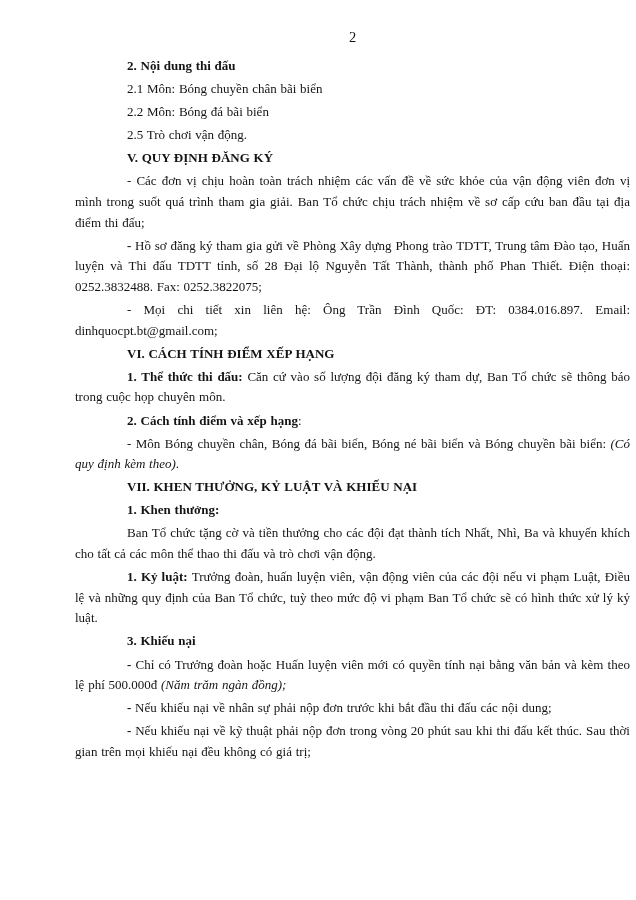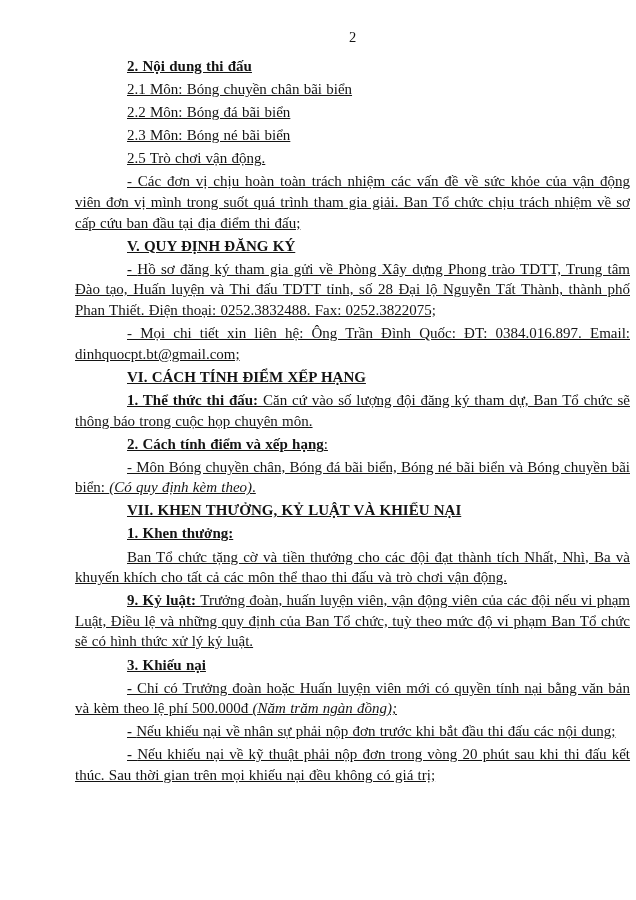--- a/index.html
+++ b/index.html
@@ -17,68 +17,66 @@
     overflow:hidden;
   }
   .pagenum{
     text-align:center;
     font-size:14.5px;
     line-height:20px;
     margin:0 0 9px 0;
   }
   p.block{
     margin:2.5px 0 0 0;
-    font-size:15px;
+    font-size:13px;
     line-height:20.6px;
     text-align:justify;
     text-indent:52px;
     word-spacing:0.5px;
-    text-decoration:underline;
   }
   .b{font-weight:bold;}
   .i{font-style:italic;}
 </style>
 </head>
 <body>
 
 <div class="page">
 
   <p class="pagenum">2</p>
 
   <p class="block"><span class="b">2. Nội dung thi đấu</span></p>
 
   <p class="block"><span>2.1 Môn: Bóng chuyền chân bãi biển</span></p>
   <p class="block"><span>2.2 Môn: Bóng đá bãi biển</span></p>
-  <p class="block"><span>2.3 Môn: Bóng né bãi biển</span></p>
   <p class="block"><span>2.5 Trò chơi vận động.</span></p>
 
+  <p class="block"><span class="b">V. QUY ĐỊNH ĐĂNG KÝ</span></p>
+
   <p class="block"><span>- Các đơn vị chịu hoàn toàn trách nhiệm các vấn đề về sức khỏe của vận động viên đơn vị mình trong suốt quá trình tham gia giải. Ban Tổ chức chịu trách nhiệm về sơ cấp cứu ban đầu tại địa điểm thi đấu;</span></p>
-
-  <p class="block"><span class="b">V. QUY ĐỊNH ĐĂNG KÝ</span></p>
 
   <p class="block"><span class="b">- </span><span>Hồ sơ đăng ký tham gia gửi về Phòng Xây dựng Phong trào TDTT, Trung tâm Đào tạo, Huấn luyện và Thi đấu TDTT tỉnh, số 28 Đại lộ Nguyễn Tất Thành, thành phố Phan Thiết. Điện thoại: 0252.3832488. Fax: 0252.3822075;</span></p>
 
   <p class="block"><span>- Mọi chi tiết xin liên hệ: Ông Trần Đình Quốc: ĐT: 0384.016.897. Email: dinhquocpt.bt@gmail.com;</span></p>
 
   <p class="block"><span class="b">VI. CÁCH TÍNH ĐIỂM XẾP HẠNG</span></p>
 
   <p class="block"><span class="b">1. Thể thức thi đấu: </span><span>Căn cứ vào số lượng đội đăng ký tham dự, Ban Tổ chức sẽ thông báo trong cuộc họp chuyên môn.</span></p>
 
   <p class="block"><span class="b">2. Cách tính điểm và xếp hạng</span><span>:</span></p>
 
   <p class="block"><span>- Môn Bóng chuyền chân, Bóng đá bãi biển, Bóng né bãi biển và Bóng chuyền bãi biển: </span><span class="i">(Có quy định kèm theo)</span><span>.</span></p>
 
 
   <p class="block"><span class="b">VII. KHEN THƯỞNG, KỶ LUẬT VÀ KHIẾU NẠI</span></p>
 
   <p class="block"><span class="b">1. Khen thưởng:</span></p>
 
   <p class="block"><span>Ban Tổ chức tặng cờ và tiền thưởng cho các đội đạt thành tích Nhất, Nhì, Ba và khuyến khích cho tất cả các môn thể thao thi đấu và trò chơi vận động.</span></p>
 
-  <p class="block"><span class="b">9. Kỷ luật: </span><span>Trưởng đoàn, huấn luyện viên, vận động viên của các đội nếu vi phạm Luật, Điều lệ và những quy định của Ban Tổ chức, tuỳ theo mức độ vi phạm Ban Tổ chức sẽ có hình thức xử lý kỷ luật.</span></p>
+  <p class="block"><span class="b">1. Kỷ luật: </span><span>Trưởng đoàn, huấn luyện viên, vận động viên của các đội nếu vi phạm Luật, Điều lệ và những quy định của Ban Tổ chức, tuỳ theo mức độ vi phạm Ban Tổ chức sẽ có hình thức xử lý kỷ luật.</span></p>
 
   <p class="block"><span class="b">3. Khiếu nại</span></p>
 
   <p class="block"><span class="b">- </span><span>Chỉ có Trưởng đoàn hoặc Huấn luyện viên mới có quyền tính nại bằng văn bản và kèm theo lệ phí 500.000đ </span><span class="i">(Năm trăm ngàn đồng);</span></p>
 
   <p class="block"><span class="b">- </span><span>Nếu khiếu nại về nhân sự phải nộp đơn trước khi bắt đầu thi đấu các nội dung;</span></p>
 
   <p class="block"><span class="b">- </span><span>Nếu khiếu nại về kỹ thuật phải nộp đơn trong vòng 20 phút sau khi thi đấu kết thúc. Sau thời gian trên mọi khiếu nại đều không có giá trị;</span></p>
 
 

